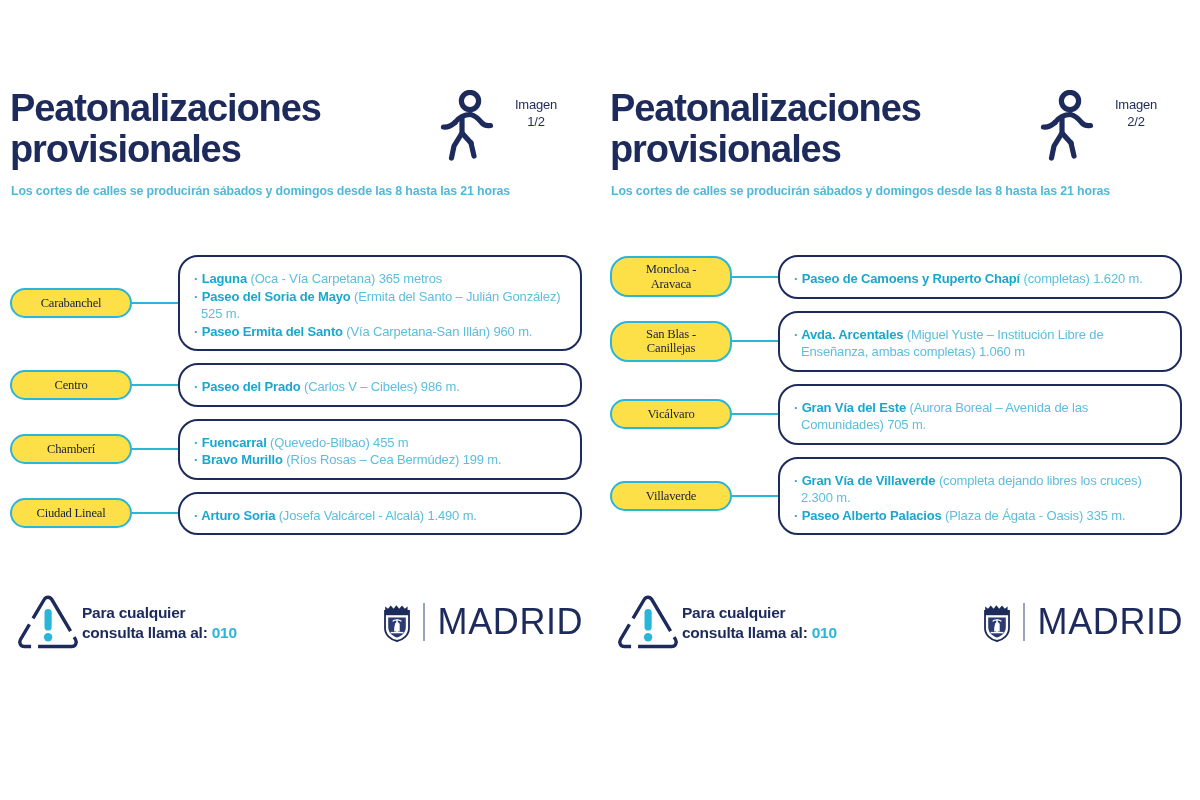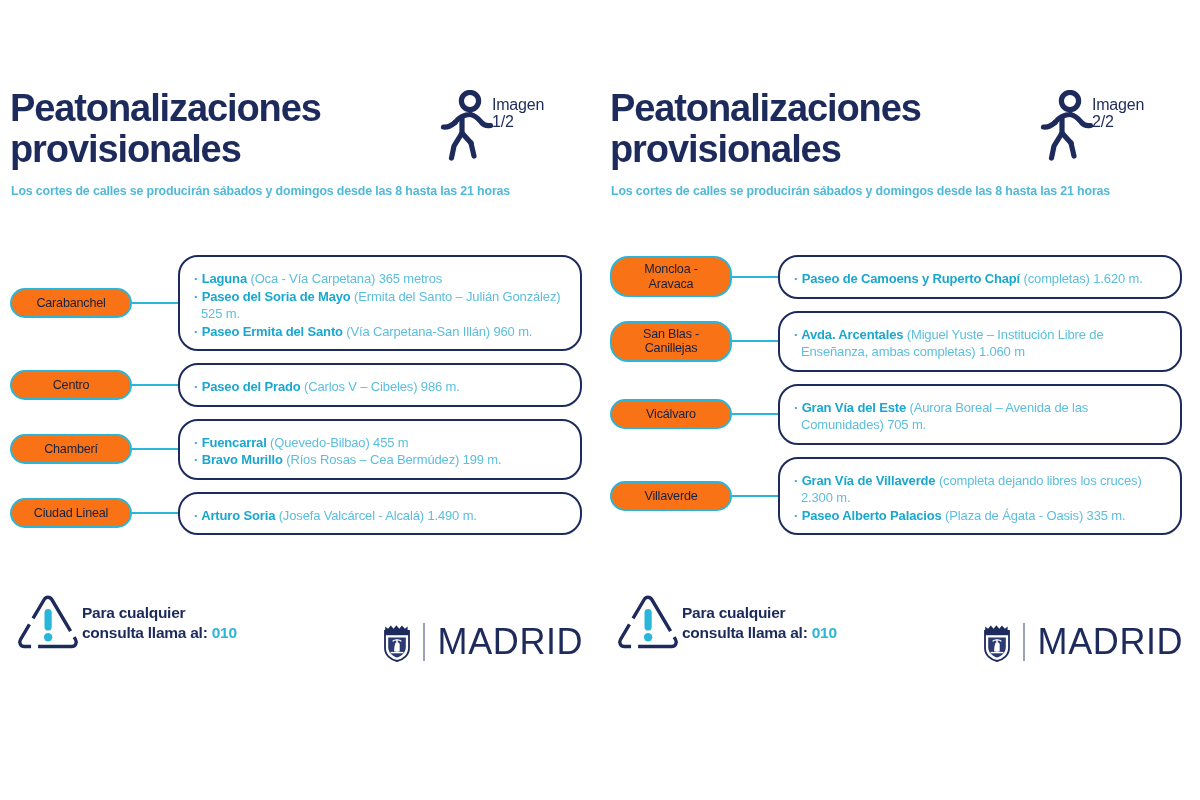--- a/index.html
+++ b/index.html
@@ -59,26 +59,26 @@
   .walker-wrap {
     position: absolute;
     right: 86px;
     top: 2px;
     width: 58px;
     height: 72px;
   }
   .walker-wrap svg { display: block; width: 100%; height: 100%; }
   .imagen {
     position: absolute;
-    right: 14px;
+    right: 8px;
     top: 8px;
     width: 76px;
-    text-align: left;
+    text-align: center;
     color: #1d2a5c;
-    font-size: 16px;
+    font-size: 13px;
     line-height: 17px;
     letter-spacing: -0.2px;
   }
 
   
   .rows {
     position: absolute;
     left: 10px;
     right: 18px;
     top: 255px;
@@ -91,31 +91,32 @@
   }
   .pill {
     position: relative;
     z-index: 2;
     flex: 0 0 auto;
     width: 122px;
     min-height: 30px;
     box-sizing: border-box;
     border: 2.2px solid #29b6d8;
     border-radius: 18px;
-    background: #f97316;
+    background: #fde047;
     color: #16213f;
     font-size: 12.6px;
     line-height: 14.5px;
     letter-spacing: -0.2px;
     text-align: center;
     display: flex;
     align-items: center;
     justify-content: center;
     padding: 4px 3px;
     white-space: pre-line;
+    font-family: Liberation Serif, serif;
   }
   .connector {
     flex: 0 0 auto;
     height: 2.2px;
     width: 50px;
     background: #29b6d8;
     margin: 0 -2px;
     position: relative;
     z-index: 1;
   }
@@ -173,21 +174,20 @@
     letter-spacing: -0.25px;
   }
   .help-text .phone { color: #29b6d8; }
 
   .madrid {
     position: absolute;
     left: 372px;
     top: 10px;
     display: flex;
     align-items: center;
-    margin-top: 20px;
   }
   .crest { width: 30px; height: 40px; flex: 0 0 auto; }
   .crest svg { display: block; width: 100%; height: 100%; }
   .crest-rule {
     width: 1.6px;
     height: 38px;
     background: #9aa2bd;
     margin: 0 13px 0 11px;
   }
   .madrid-word {

